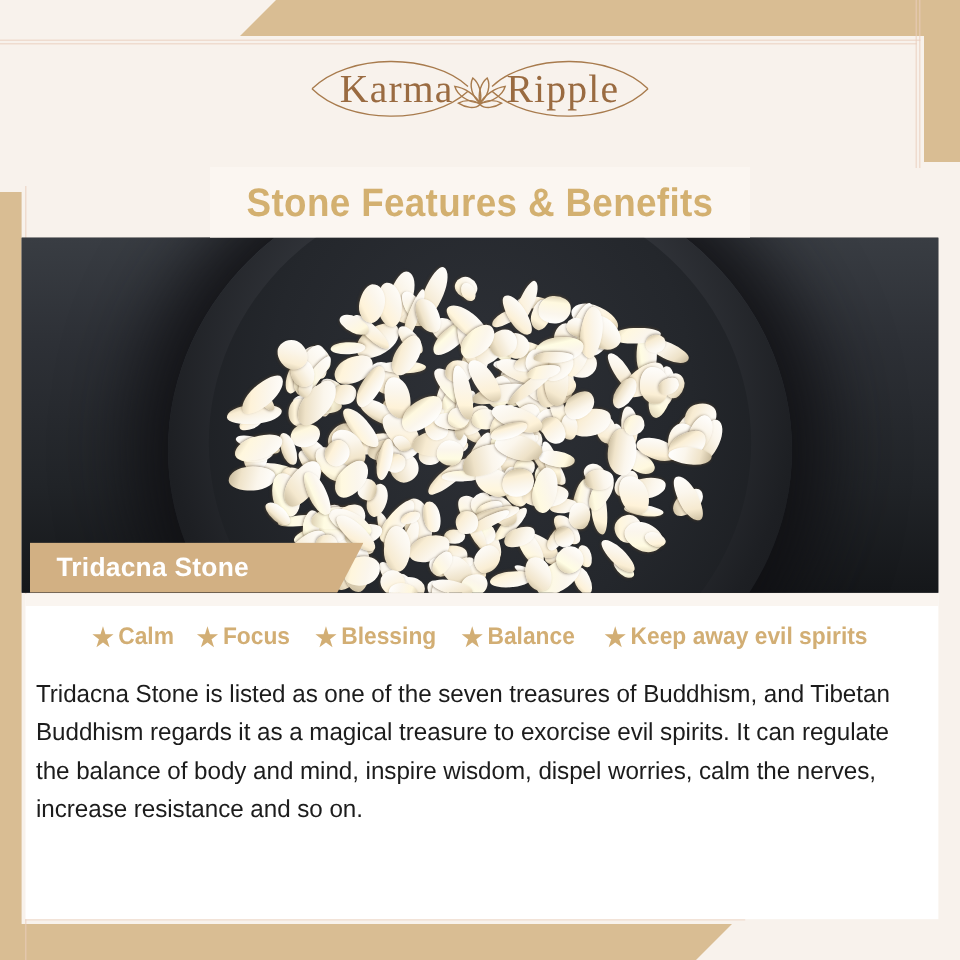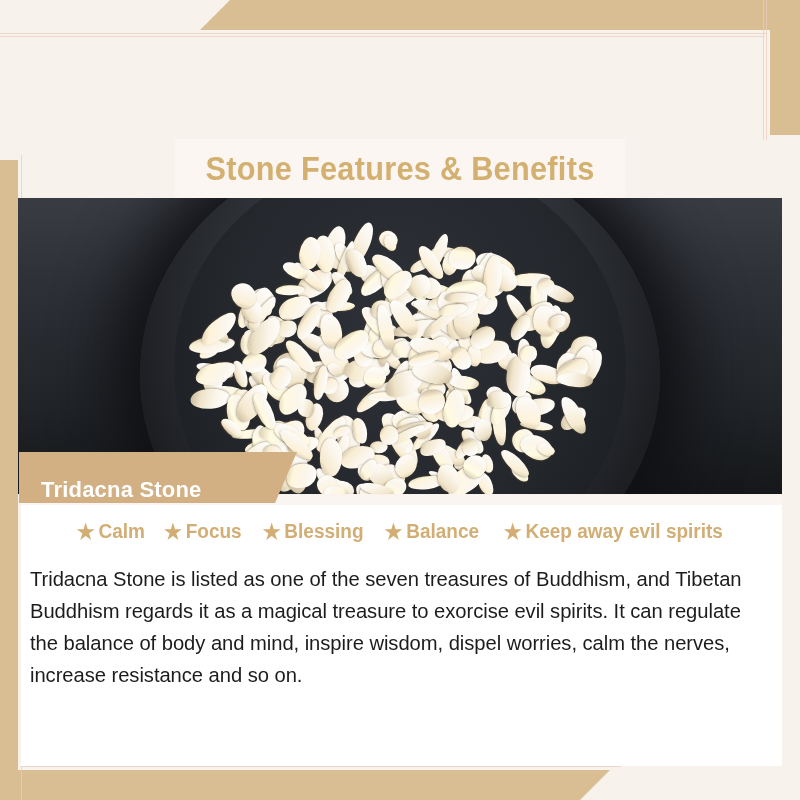--- a/index.html
+++ b/index.html
@@ -198,28 +198,28 @@
     position: absolute;
     border-radius: 48% 52% 46% 54% / 55% 45% 55% 45%;
     background: linear-gradient(150deg, #ffffff 0%, #f7f1e6 40%, #e8dcc6 72%, #cbb596 100%);
     box-shadow: 0 1px 2px rgba(90,70,45,0.45);
   }
 
   
   .name-label {
     position: absolute;
     top: 452px;
-    left: 19px;
+    left: 25px;
     width: 278px;
-    height: 51px;
+    height: 42px;
     background: #d2b083;
     clip-path: polygon(0 0, 100% 0, calc(100% - 22px) 100%, 0 100%);
     z-index: 6;
     display: flex;
-    align-items: flex-end;
+    align-items: center;
   }
   .name-label-text {
     color: #ffffff;
     font-family: "Liberation Sans", sans-serif;
     font-weight: bold;
     font-size: 22px;
     letter-spacing: 0.2px;
     padding-left: 22px;
     white-space: nowrap;
   }
@@ -294,20 +294,42 @@
   <div class="frame-band band-bottom"></div>
   <div class="frame-band band-left-lower"></div>
 
   <div class="hairline hairline-top"></div>
   <div class="hairline hairline-top2"></div>
   <div class="hairline hairline-right"></div>
   <div class="hairline hairline-right2"></div>
   <div class="hairline hairline-bottom"></div>
   <div class="hairline hairline-left"></div>
 
+  <div class="logo-wrap">
+    <svg class="logo-svg" width="300" height="72" viewBox="0 0 300 72">
+      <g fill="none" stroke="#a87b4d" stroke-width="1.1">
+        <path d="M10 36 C 40 6, 110 6, 140 34"></path>
+        <path d="M10 36 C 40 66, 110 66, 140 38"></path>
+        <path d="M290 36 C 260 6, 190 6, 160 34"></path>
+        <path d="M290 36 C 260 66, 190 66, 160 38"></path>
+      </g>
+      <g>
+        <g fill="none" stroke="#a87b4d" stroke-width="1.2">
+          <path d="M150 48 C 143 42, 141 33, 144 27 C 149 31, 152 39, 150 48 Z"></path>
+          <path d="M150 48 C 157 42, 159 33, 156 27 C 151 31, 148 39, 150 48 Z"></path>
+          <path d="M150 48 C 139 47, 131 41, 129 34 C 137 35, 146 41, 150 48 Z"></path>
+          <path d="M150 48 C 161 47, 169 41, 171 34 C 163 35, 154 41, 150 48 Z"></path>
+          <path d="M132 48 C 138 52, 146 53, 150 49 C 145 45, 137 45, 132 48 Z"></path>
+          <path d="M168 48 C 162 52, 154 53, 150 49 C 155 45, 163 45, 168 48 Z"></path>
+        </g>
+      </g>
+      <text class="logo-text" x="128" y="47" text-anchor="end">Karma</text>
+      <text class="logo-text" x="172" y="47" text-anchor="start">Ripple</text>
+    </svg>
+  </div>
 
   <div class="headline-band"></div>
   <div class="headline">Stone Features &amp; Benefits</div>
 
   <div class="photo">
     <div class="photo-bg"></div>
     <div class="bowl">
       <div class="bowl-inner"></div>
     </div>
     <div class="stones" id="stones">

